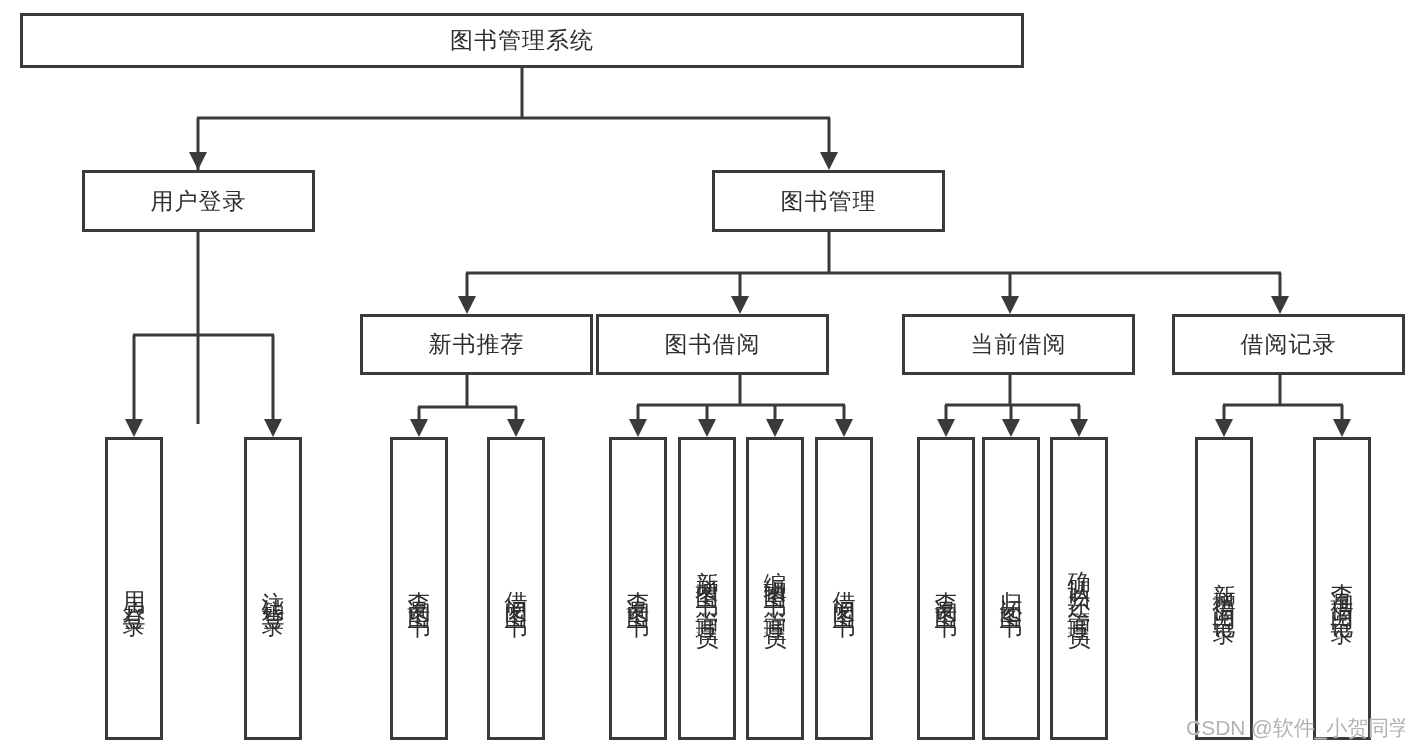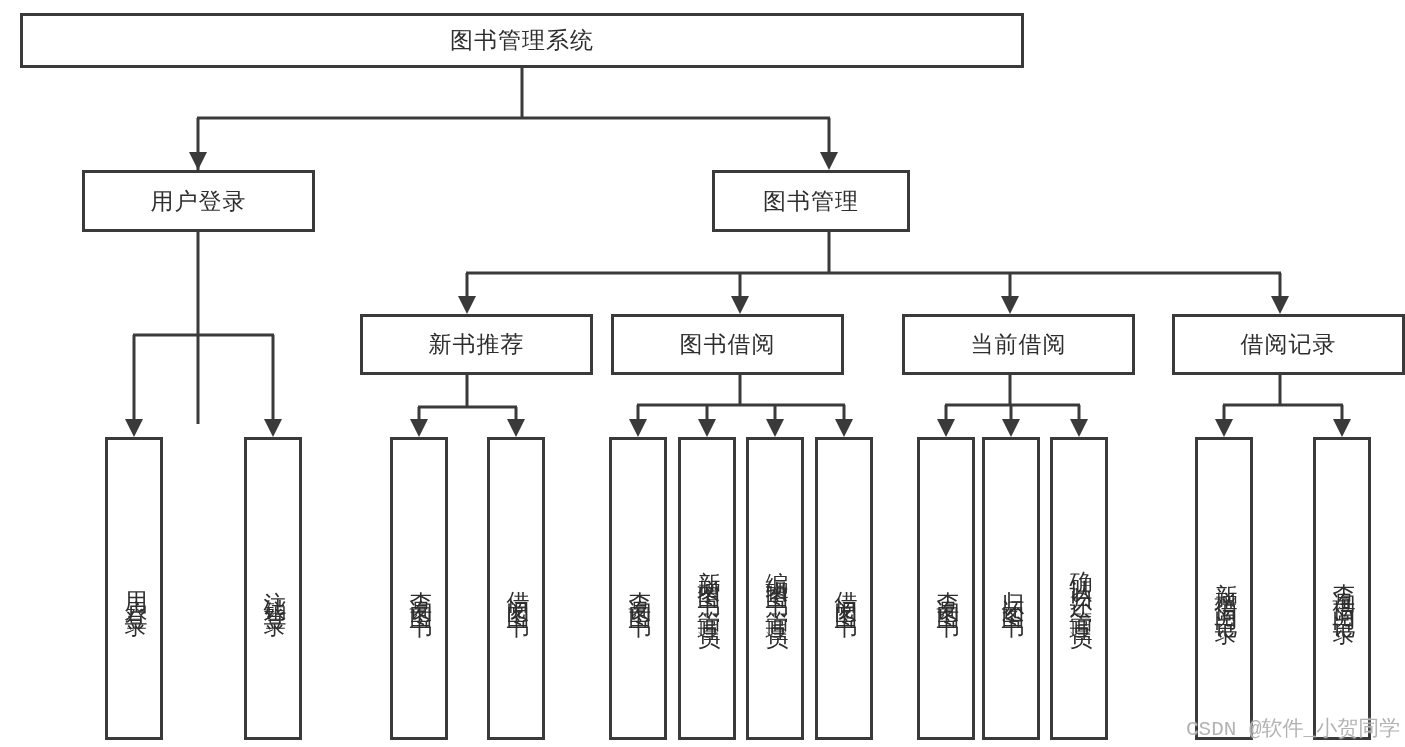--- a/index.html
+++ b/index.html
@@ -1,20 +1,20 @@
 <!DOCTYPE html>
 <html><head>
 <meta charset="utf-8">
 <style>
   html,body{margin:0;padding:0;background:#ffffff;}
   #canvas{
     position:relative;
     width:1405px;height:747px;
     background:#ffffff;
-    font-family:Liberation Mono, monospace;
+    font-family:Liberation Sans, sans-serif;
     overflow:hidden;
   }
   .box{
     position:absolute;
     box-sizing:border-box;
     background:#ffffff;
     border:3px solid #3a3a3a;
     color:#2e2e2e;
     display:flex;
     align-items:center;
@@ -30,24 +30,24 @@
     text-orientation:mixed;
     font-size:23px;
     letter-spacing:8px;
     line-height:1;
     white-space:nowrap;
     color:#2e2e2e;
   }
   
   .root-box{left:20px;top:13px;width:1004px;height:55px;}
   .l2-user-login{left:82px;top:170px;width:233px;height:62px;}
-  .l2-book-mgmt{left:712px;top:170px;width:198px;height:62px;}
+  .l2-book-mgmt{left:712px;top:170px;width:233px;height:62px;}
   .l3{top:314px;width:233px;height:61px;}
   .l3-new-book{left:360px;}
-  .l3-borrow{left:611px;}
+  .l3-borrow{left:596px;}
   .l3-current{left:902px;text-align:right;}
   .l3-record{left:1172px;}
   
   .leaf-ul1{left:105px;}
   .leaf-ul2{left:244px;}
   .leaf-nb1{left:390px;}
   .leaf-nb2{left:487px;}
   .leaf-bb1{left:609px;}
   .leaf-bb2{left:678px;}
   .leaf-bb3{left:746px;}

